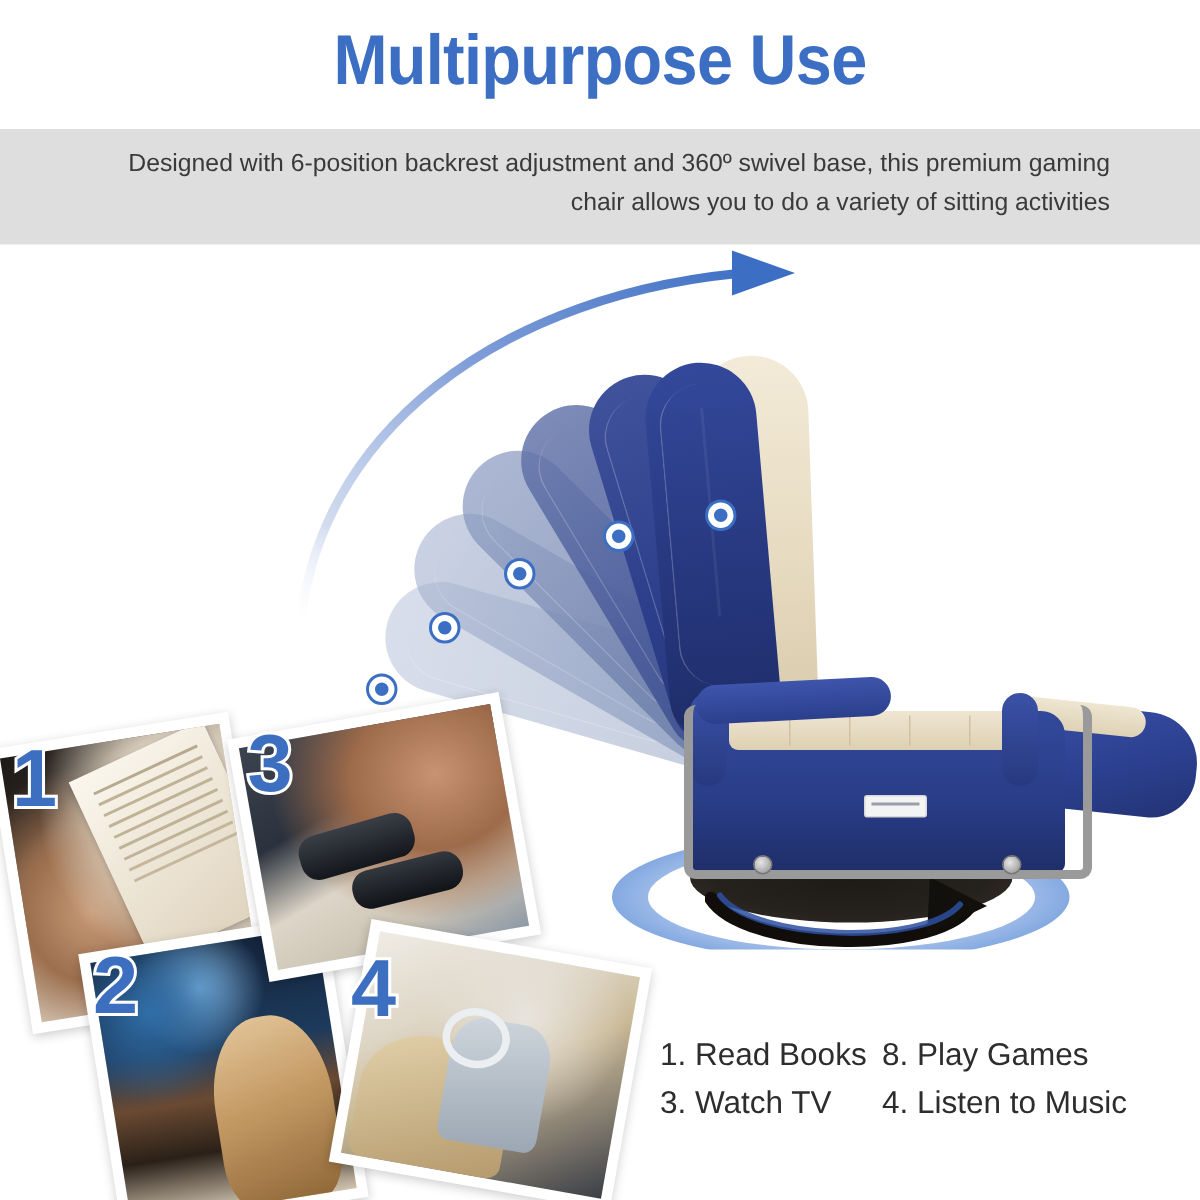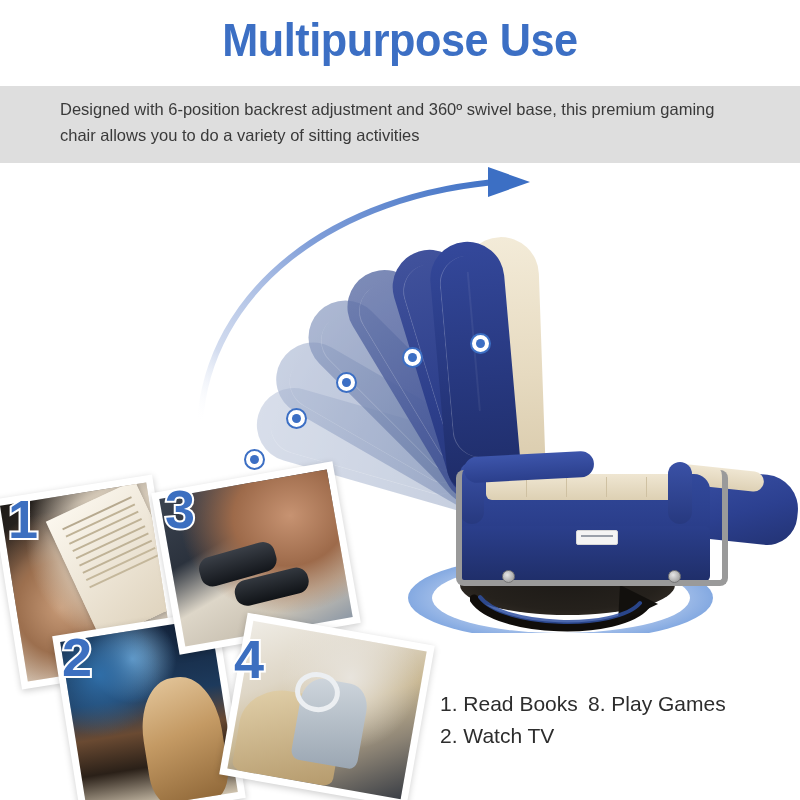--- a/index.html
+++ b/index.html
@@ -6,21 +6,21 @@
   body{width:800px;height:800px;background:#ffffff;overflow:hidden;
        font-family:"Liberation Sans","DejaVu Sans",sans-serif;}
   .page{position:relative;width:800px;height:800px;background:#fff;overflow:hidden;}
 
   
   .title{position:absolute;left:0;top:12px;width:800px;text-align:center;
          font-weight:bold;font-size:47px;letter-spacing:-0.5px;color:#3C6FC4;
          font-family:"Liberation Sans","DejaVu Sans",sans-serif;
          transform:scaleX(0.92);transform-origin:center;}
   .subbar{position:absolute;left:0;top:86px;width:800px;height:77px;background:#dedede;}
-  .subtext{position:absolute;left:60px;top:96px;width:680px;text-align:left;
+  .subtext{position:absolute;left:60px;top:96px;width:680px;text-align:right;
            font-size:16.5px;line-height:26px;color:#3a3a3a;}
 
   
   .scene{position:absolute;left:0;top:163px;width:800px;height:470px;overflow:hidden;}
 
   
   .swivel-ring{position:absolute;left:408px;top:392px;width:305px;height:86px;
       border-radius:50%;
       background:radial-gradient(ellipse at 50% 50%, rgba(255,255,255,0) 52%, #9ebbe8 55%, #7ba3df 72%, rgba(255,255,255,0) 86%);
       opacity:.95;}
@@ -251,17 +251,18 @@
     </div>
     <div class="num" style="left:234px;top:158px;">4</div>
   </div>
 
   <div class="captions">
     <div class="cap-row">
       <div class="cap cap-l">1. Read Books</div>
       <div class="cap">8. Play Games</div>
     </div>
     <div class="cap-row">
-      <div class="cap cap-l">2. Watch TV</div>
+      <div class="cap cap-l">3. Watch TV</div>
+      <div class="cap">4. Listen to Music</div>
     </div>
   </div>
 
 </div>
 
 </body></html>

